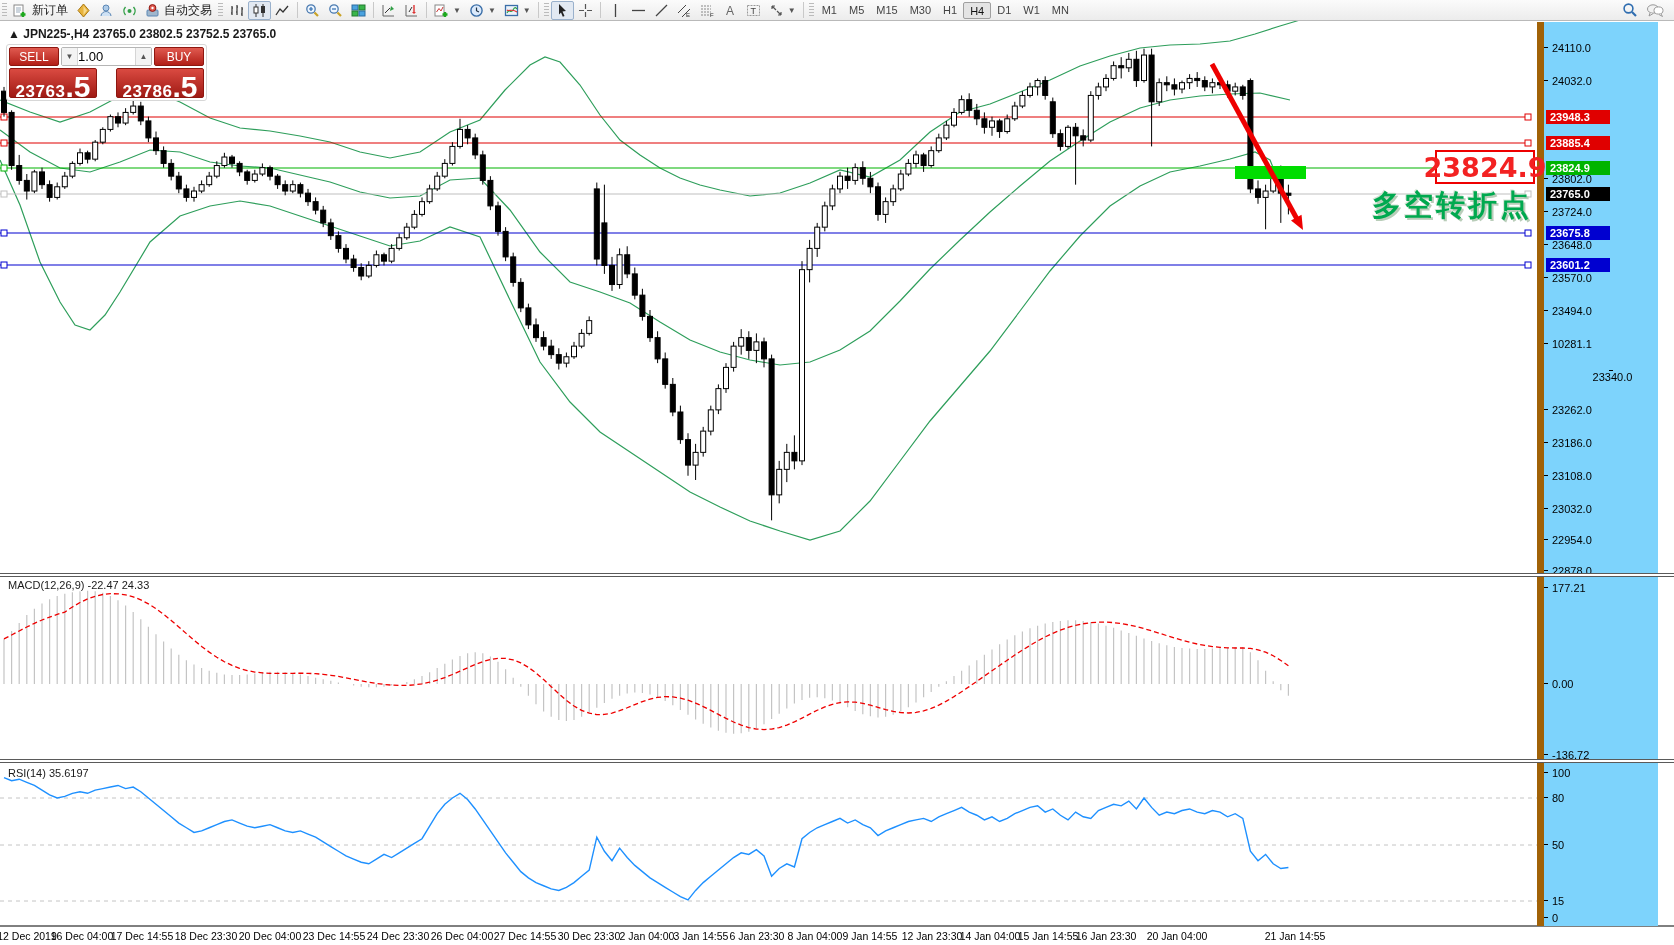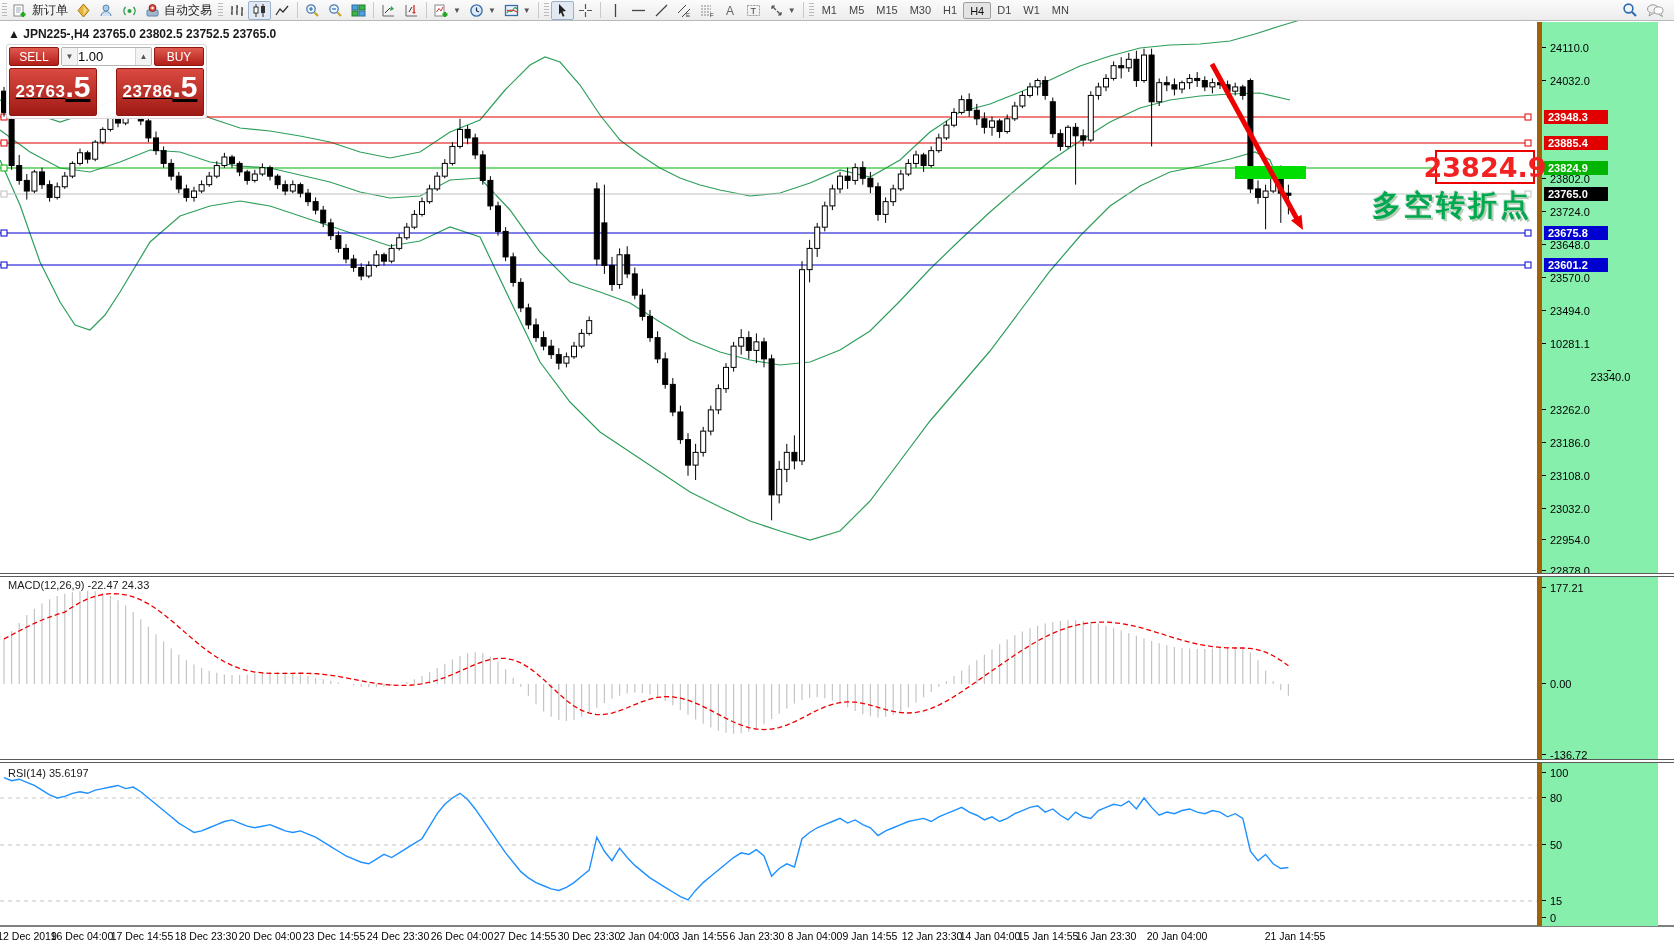--- a/index.html
+++ b/index.html
@@ -19,42 +19,42 @@
   .caret { font-size:8px; color:#555; margin-left:1px; }
   .tf { padding:1px 6px; height:17px; line-height:15px; color:#444; }
   .tf.active { background:#e4e4e4; border:1px solid #a0a0a0; border-radius:2px; color:#111; }
   .tb-label { margin-left:1px; color:#222; font-size:12px; }
   .tb-right { margin-left:auto; display:flex; align-items:center; padding-right:6px; }
   
   #plot { position:absolute; left:0; top:0; z-index:1; }
   .sep { position:absolute; left:0; width:1674px; height:4px; z-index:10;
     border-top:1px solid #5a5a5a; border-bottom:1px solid #5a5a5a; background:#fff; }
   .axis-col { position:absolute; left:1537px; top:22px; width:121px; height:904px;
-    border-left:5px solid #a16207; background:#86efac; z-index:5; }
+    border-left:7px solid #a16207; background:#7dd3fc; z-index:5; }
   .ytick { position:absolute; left:0; width:137px; height:13px; font-size:11px; color:#000;
     display:flex; align-items:center; }
   .ytick .dash { width:4px; height:1px; background:#000; margin-right:4px; }
   .badge { position:absolute; left:2px; width:64px; height:14px; font-size:11px; font-weight:bold;
     color:#fff; display:flex; align-items:center; padding-left:4px; z-index:6; }
   .hdr { position:absolute; left:8px; top:27px; z-index:20; font-size:12px; font-weight:bold; color:#1a1a1a; }
   .panel-label { position:absolute; left:8px; z-index:20; font-size:11px; color:#1a1a1a; }
   
   .tradebox { position:absolute; left:6px; top:44px; width:201px; z-index:30;
     background:rgba(255,255,255,.95); border:1px solid #d7d7d7; border-radius:3px; padding:2px; }
   .trow1 { display:flex; gap:2px; height:19px; margin-bottom:2px; }
   .btn-red { background:linear-gradient(#e05a50,#b21f17); color:#fff; border:1px solid #8e1710;
     border-radius:2px; font-size:12px; display:flex; align-items:center; justify-content:center; }
   .sellbtn,.buybtn { width:50px; }
   .spin { flex:1; display:flex; border:1px solid #b5b5b5; border-radius:2px; background:#fff; }
   .spin .sbtn { width:16px; display:flex; align-items:center; justify-content:center;
     font-size:8px; color:#555; background:#f3f3f3; }
   .spin .sbtn.left { border-right:1px solid #d5d5d5; }
   .spin .sbtn.right { border-left:1px solid #d5d5d5; }
   .spin .vol { flex:1; text-align:left; padding-right:8px; font-size:13px; line-height:17px; color:#000; }
-  .trow2 { display:flex; gap:19px; height:48px;text-decoration:underline; }
+  .trow2 { display:flex; gap:19px; height:30px; }
   .pricebig { flex:1; background:linear-gradient(#da4a41,#9f1a14); border:1px solid #8e1710; border-radius:2px;
     color:#fff; display:flex; align-items:baseline; justify-content:center; padding-top:3px; }
   .pricebig .main { font-size:17px; font-weight:bold; letter-spacing:.5px; }
   .pricebig .frac { font-size:30px; font-weight:bold; line-height:30px; }
   
   .biglabel { position:absolute; z-index:25; background:#fff; border:2px solid #ee0000;
     display:flex; align-items:center; justify-content:center;
     font-size:27px; font-weight:bold; color:#f32222; font-family:"DejaVu Sans",sans-serif; }
   .cnnote { position:absolute; z-index:25; font-size:29px; font-weight:bold; color:#00a94f;
     letter-spacing:3px; text-shadow:2px 2px 0 #b9cdb9, -1px -1px 0 #d7e4d7; white-space:nowrap; }

